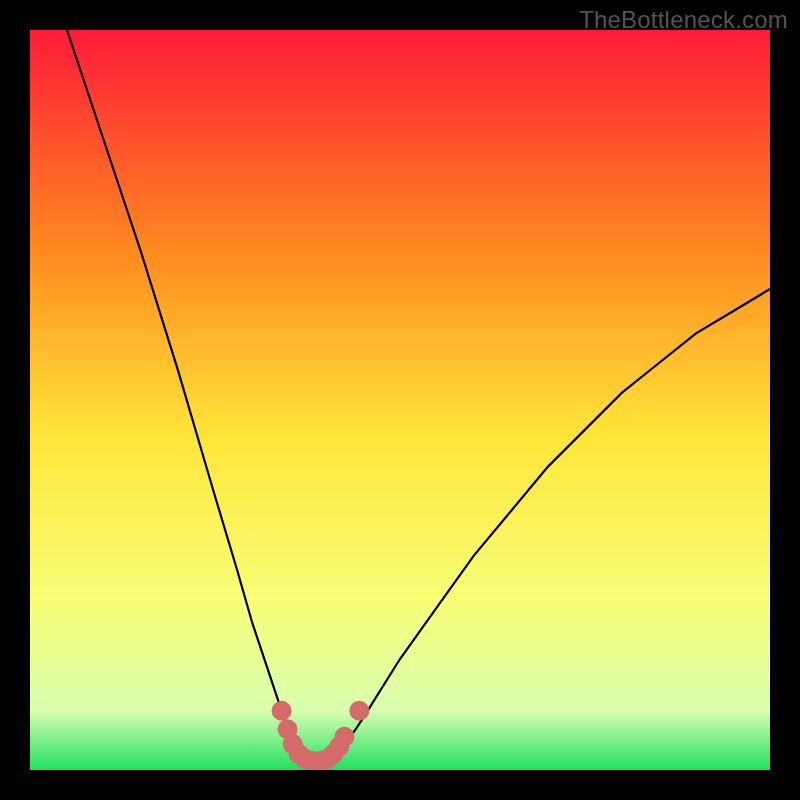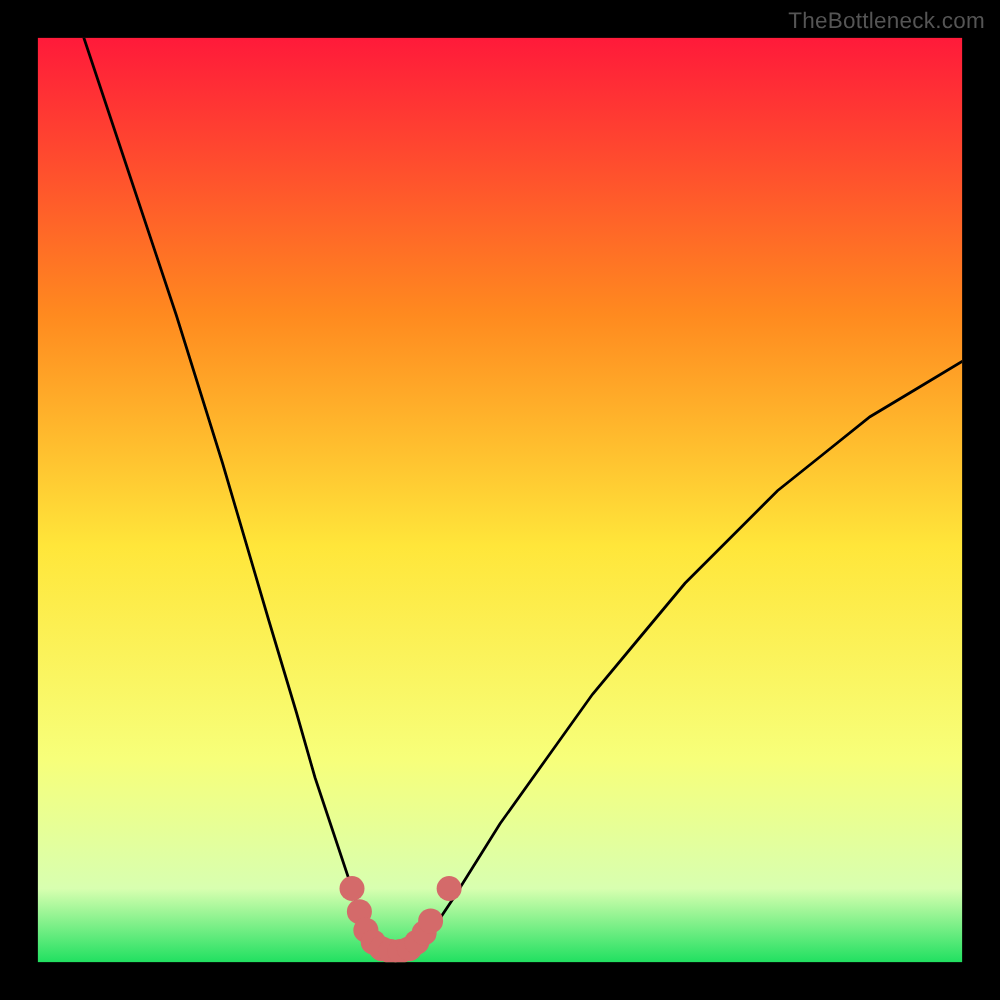--- a/index.html
+++ b/index.html
@@ -23,21 +23,21 @@
     top: 30px;
     width: 740px;
     height: 740px;
     overflow: hidden;
   }
   .watermark {
     position: absolute;
     top: 6px;
     right: 12px;
     color: #555;
-    font-size: 18px;
+    font-size: 24px;
     font-weight: 500;
     letter-spacing: 0.2px;
   }
   svg { display: block; }
 </style>
 </head>
 <body>
 
 <div class="stage">
 

